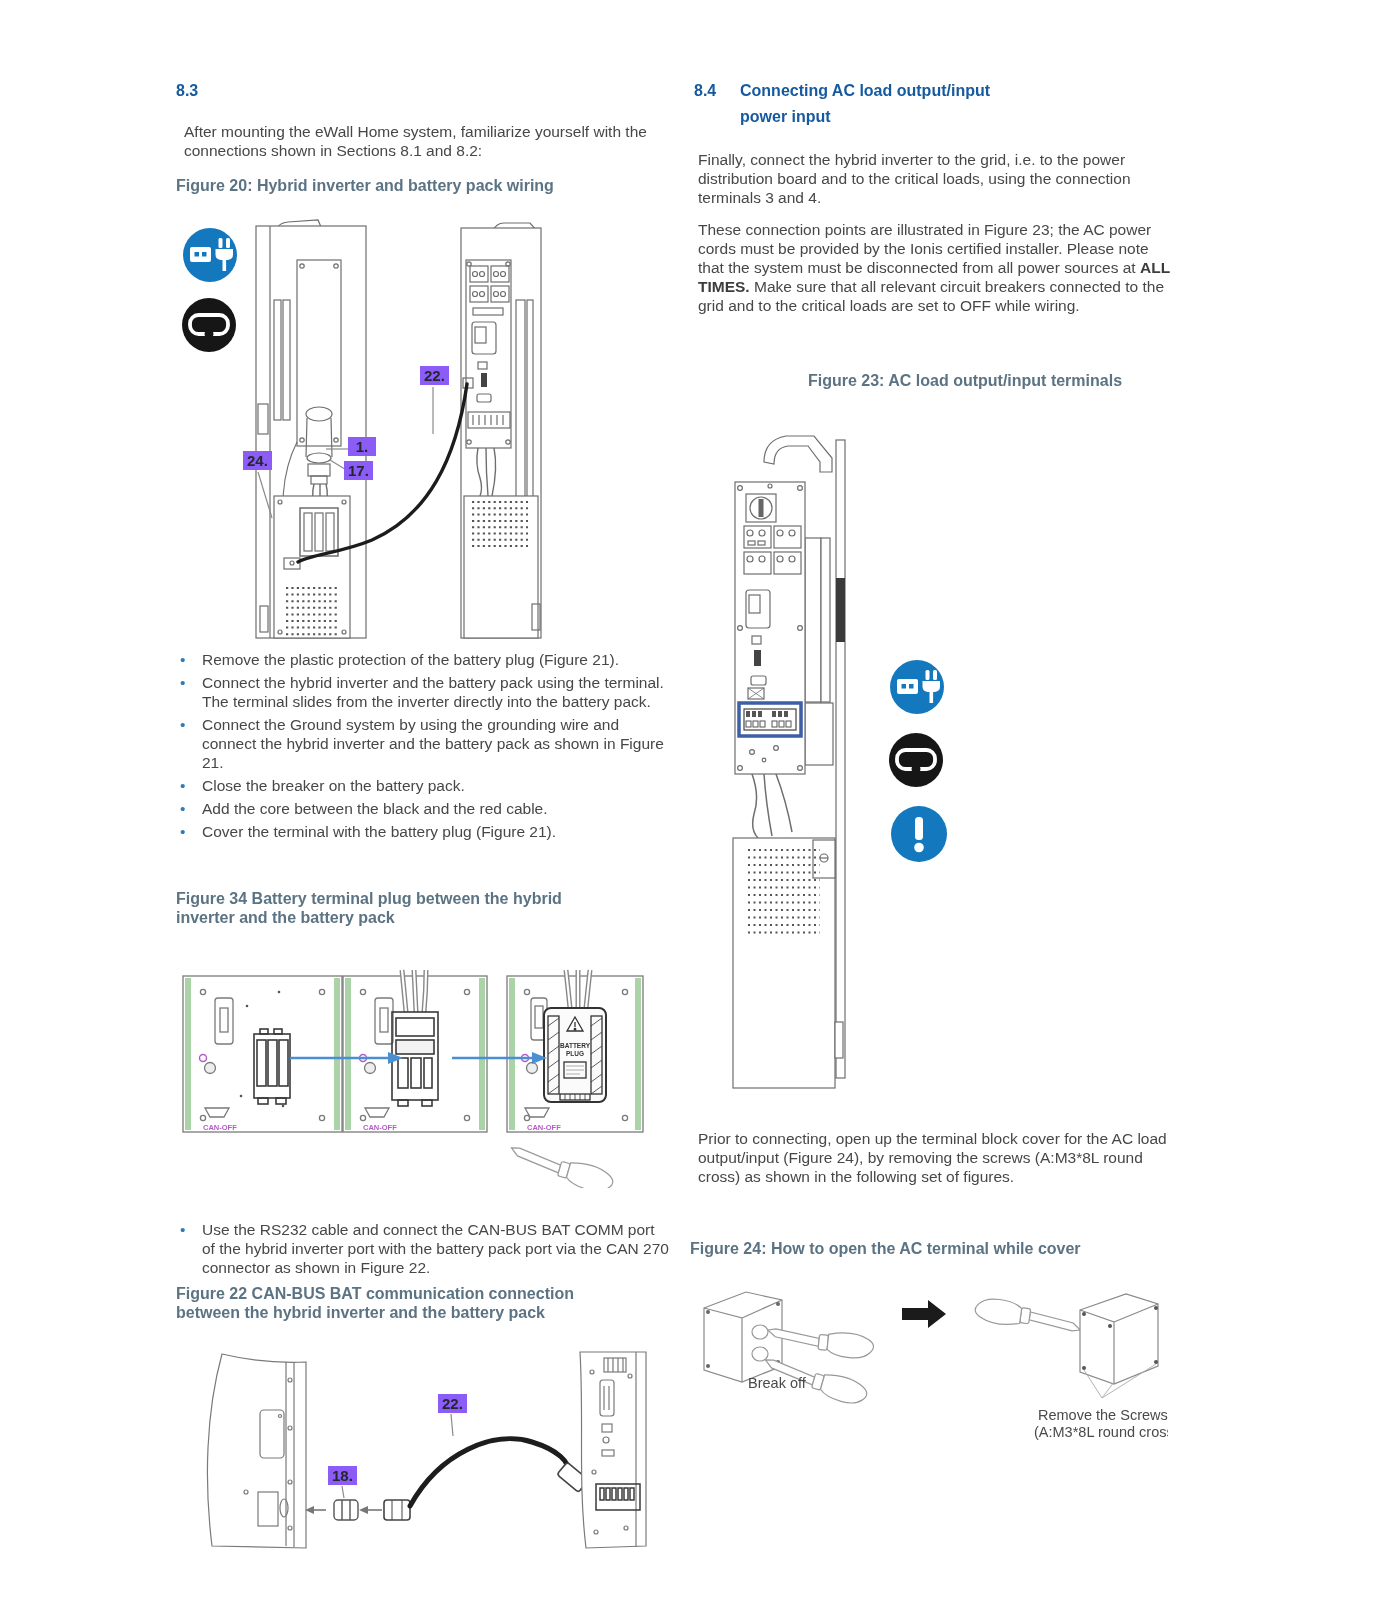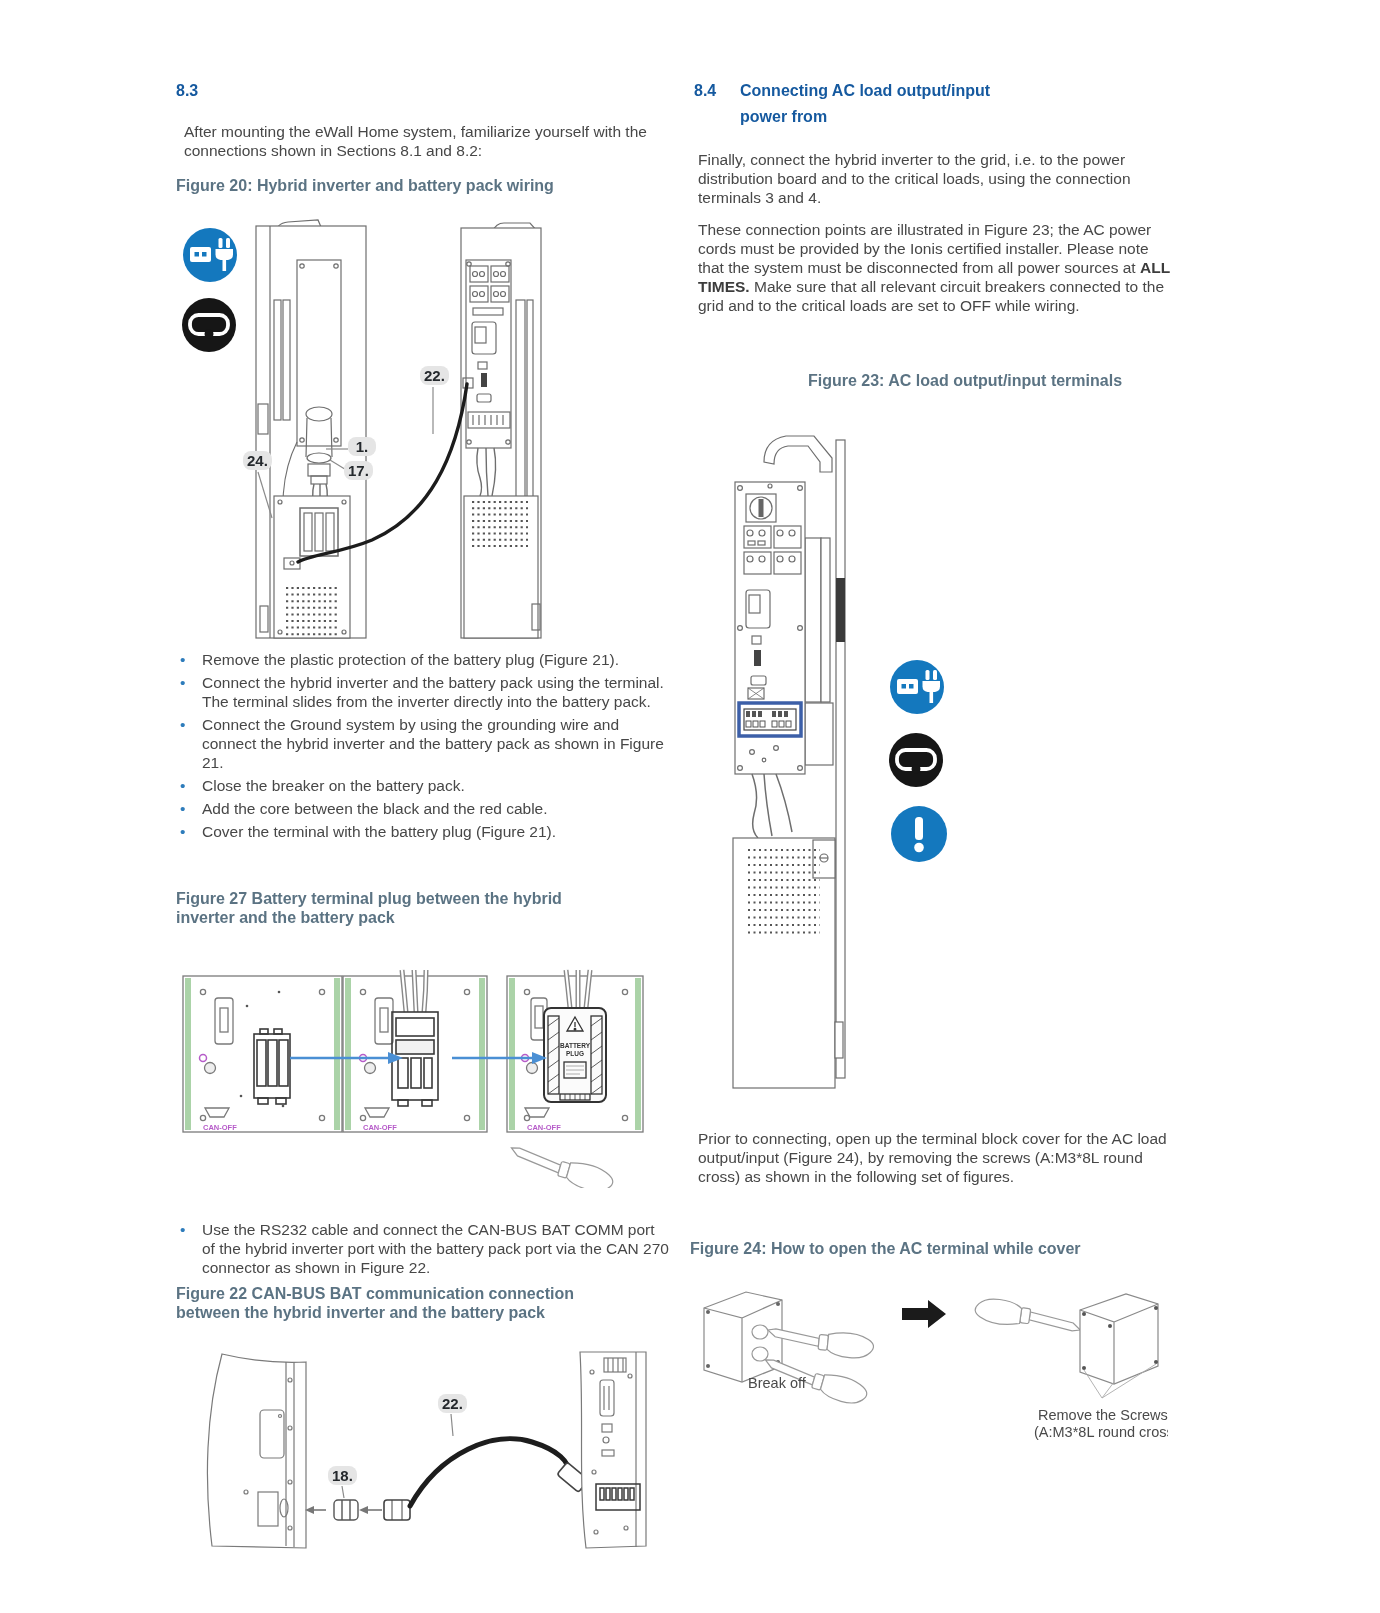--- a/index.html
+++ b/index.html
@@ -12,22 +12,22 @@
   h2.section{margin:0;font-size:16px;line-height:26px;font-weight:bold;color:#15599f;display:flex;}
   h2.section .num{width:46px;flex:0 0 46px;}
   h2.section .ttl{width:372px;}
   .body-text{font-size:15.5px;line-height:19px;color:#474747;margin:8px;}
   .caption{font-size:16px;line-height:19px;font-weight:bold;color:#5b7383;margin:0;}
   ul.bullets{list-style:none;margin:0;padding:0;}
   ul.bullets li{display:flex;margin:0 0 4px 0;font-size:15.5px;line-height:19px;}
   ul.bullets .dot{color:#2e7cbb;flex:0 0 22px;text-align:left;padding-left:4px;}
   ul.bullets .btxt{flex:1;}
   .callout{
-    position:absolute;background:#e5e5e5;color:#24282c;font-weight:bold;
-    font-size:15px;line-height:19px;padding:0 4px;min-width:20px;text-align:center;border-radius:8px;
+    position:absolute;background:#8b5cf6;color:#24282c;font-weight:bold;
+    font-size:15px;line-height:19px;padding:0 4px;min-width:20px;text-align:center;
   }
   .pagenum{font-size:16px;font-weight:bold;color:#2e2e2e;}
   svg{display:block;}
   svg text{font-family:"Liberation Sans",sans-serif;}
 </style>
 </head>
 <body>
 
 <div class="page">
 
@@ -197,21 +197,21 @@
         <span class="dot">•</span>
         <span class="btxt">Add the core between the black and the red cable.</span>
       </li>
     <li>
         <span class="dot">•</span>
         <span class="btxt">Cover the terminal with the battery plug (Figure 21).</span>
       </li>
   </ul>
 
   <p class="caption abs" style="left:176px;top:889px;width:488px;">
-    <span>Figure 27 Battery terminal plug between the hybrid</span><br>
+    <span>Figure 34 Battery terminal plug between the hybrid</span><br>
     <span>inverter and the battery pack</span>
   </p>
 
   <div class="abs" style="left:176px;top:946px;width:488px;height:242px;">
     <svg width="488" height="242" viewBox="0 0 488 242">
 
       <g stroke="#7a7a7a" fill="none" stroke-width="1.3">
         <rect x="7" y="30" width="159" height="156" fill="#fff"></rect>
         <rect x="9" y="32" width="6" height="152" fill="#abd3a8" stroke="none"></rect>
         <rect x="158" y="32" width="6" height="152" fill="#abd3a8" stroke="none"></rect>
@@ -397,21 +397,21 @@
     <span class="callout" style="left:262px;top:62px;">22.</span>
   </div>
 
   <div class="abs pagenum" style="left:176px;top:1664px;margin-left:31px;">24</div>
 
   <div class="abs" style="left:694px;top:78px;width:478px;">
     <h2 class="section">
       <span class="num">8.4</span>
       <span class="ttl">
         <span>Connecting AC load output/input</span><br>
-        <span>power from</span>
+        <span>power input</span>
       </span>
     </h2>
   </div>
 
   <p class="body-text abs" style="left:690px;top:142px;width:478px;">Finally, connect the hybrid inverter to the grid, i.e. to the power distribution board and to the critical loads, using the connection terminals 3 and 4.</p>
 
   <p class="body-text abs" style="left:690px;top:212px;width:478px;">
     <span>These connection points are illustrated in Figure 23; the AC power cords must be provided by the Ionis certified installer. Please note that the system must be disconnected from all power sources at </span><strong style="color:#3c3c3c;">ALL TIMES.</strong><span> Make sure that all relevant circuit breakers connected to the grid and to the critical loads are set to OFF while wiring.</span>
   </p>
 

